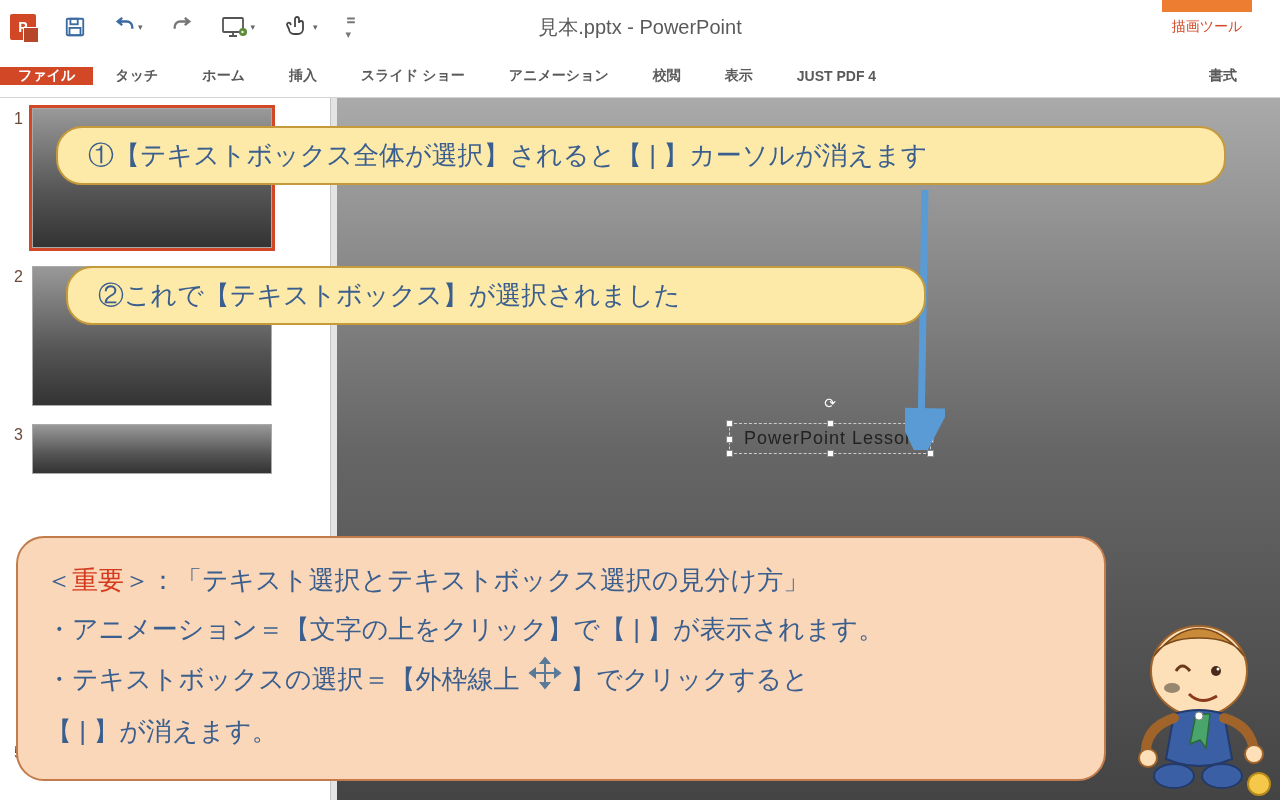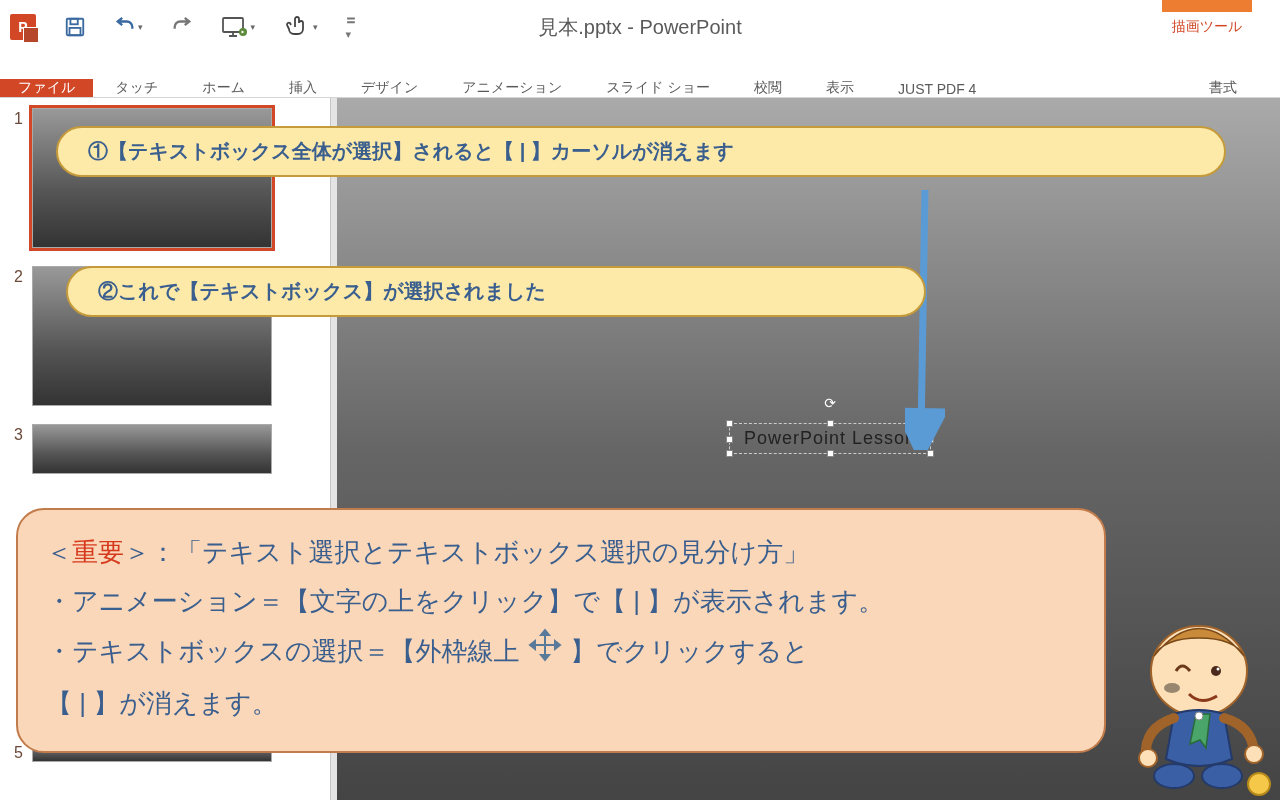--- a/index.html
+++ b/index.html
@@ -17,21 +17,21 @@
   .qat-btn svg { width: 22px; height: 22px; }
   .qat-btn.slideshow svg, .qat-btn.touch svg { width: 28px; height: 24px; }
   .qat-drop { font-size: 9px; color: #666; margin-left: 2px; }
 
   .title-center { position: absolute; left: 50%; transform: translateX(-50%); font-size: 20px; color: #5a5a5a; }
   .tool-tab { position: absolute; right: 28px; top: 0; width: 90px; text-align: center; }
   .tool-tab-top { background: #ed7d31; color: #fff; height: 12px; }
   .tool-tab-label { color: #d24726; font-size: 14px; padding-top: 6px; }
 
   
-  .ribbon { height: 44px; display: flex; align-items: flex-end; border-bottom: 1px solid #d4d4d4; background: #fff; }
+  .ribbon { height: 44px; display: flex; align-items: center; border-bottom: 1px solid #d4d4d4; background: #fff; font-weight: bold; }
   .ribbon-tab { padding: 0 22px; display: flex; align-items: center; font-size: 14px; color: #5a5a5a; cursor: pointer; }
   .ribbon-tab.file { background: #d24726; color: #fff; padding: 0 18px; }
   .ribbon-tab.format { position: absolute; right: 12px; width: 90px; justify-content: center; }
 
   
   .main { display: flex; height: calc(800px - 98px); }
   .thumb-panel { width: 330px; background: #fff; padding: 10px 0; overflow: hidden; }
   .thumb-row { display: flex; align-items: flex-start; margin-bottom: 18px; padding-left: 14px; }
   .thumb-num { width: 18px; font-size: 16px; color: #6a4a3a; padding-top: 2px; }
   .thumb { width: 240px; height: 140px; background: linear-gradient(to bottom, #999 0%, #555 60%, #333 100%); border: 1px solid #aaa; }
@@ -45,27 +45,27 @@
   .textbox-wrap { position: absolute; left: 392px; top: 325px; }
   .rotate-handle { position: absolute; top: -28px; left: 50%; transform: translateX(-50%); color: #fff; font-size: 14px; }
   .textbox { border: 1px dashed #ccc; padding: 4px 14px; position: relative; }
   .textbox-text { color: #222; font-size: 18px; letter-spacing: 1px; }
   .handle { position: absolute; width: 7px; height: 7px; background: #fff; border: 1px solid #888; }
   .h-tl { top: -4px; left: -4px; } .h-tm { top: -4px; left: 50%; margin-left: -3px; } .h-tr { top: -4px; right: -4px; }
   .h-ml { top: 50%; left: -4px; margin-top: -3px; } .h-mr { top: 50%; right: -4px; margin-top: -3px; }
   .h-bl { bottom: -4px; left: -4px; } .h-bm { bottom: -4px; left: 50%; margin-left: -3px; } .h-br { bottom: -4px; right: -4px; }
 
   
-  .callout { position: absolute; background: #fde9a8; border: 2px solid #c49a3a; border-radius: 26px; padding: 10px 30px; font-size: 20px; color: #3a5f8f; z-index: 10; font-weight: bold; }
+  .callout { position: absolute; background: #fde9a8; border: 2px solid #c49a3a; border-radius: 26px; padding: 10px 30px; font-size: 26px; color: #3a5f8f; z-index: 10; }
   .callout1 { top: 126px; left: 56px; width: 1170px; }
   .callout2 { top: 266px; left: 66px; width: 860px; }
 
   .arrow { position: absolute; left: 905px; top: 190px; z-index: 5; }
 
-  .important-box { position: absolute; left: 16px; top: 508px; width: 1090px; background: #fad7b8; border: 2px solid #c27b4a; border-radius: 28px; padding: 18px 28px 22px; font-size: 26px; color: #3a5f8f; line-height: 1.9; z-index: 10; }
+  .important-box { position: absolute; left: 16px; top: 536px; width: 1090px; background: #fad7b8; border: 2px solid #c27b4a; border-radius: 28px; padding: 18px 28px 22px; font-size: 26px; color: #3a5f8f; line-height: 1.9; z-index: 10; }
   .important-label { color: #d63a1e; }
   .move-cursor { display: inline-block; vertical-align: middle; }
 
   
   .mascot { position: absolute; right: 6px; bottom: 4px; z-index: 12; }
 
 </style>
 </head>
 <body>
 
@@ -112,23 +112,22 @@
     <div class="tool-tab-top"></div>
     <div class="tool-tab-label">描画ツール</div>
   </div>
 </div>
 
 <div class="ribbon">
   <div class="ribbon-tab file">ファイル</div>
   <div class="ribbon-tab">タッチ</div>
   <div class="ribbon-tab">ホーム</div>
   <div class="ribbon-tab">挿入</div>
-  <div class="ribbon-tab">デザイン</div>
+  <div class="ribbon-tab">スライド ショー</div>
   <div class="ribbon-tab">アニメーション</div>
-  <div class="ribbon-tab">スライド ショー</div>
   <div class="ribbon-tab">校閲</div>
   <div class="ribbon-tab">表示</div>
   <div class="ribbon-tab">JUST PDF 4</div>
   <div class="ribbon-tab format">書式</div>
 </div>
 
 <div class="main">
   <div class="thumb-panel">
     <div class="thumb-row">
       <div class="thumb-num">1</div>

